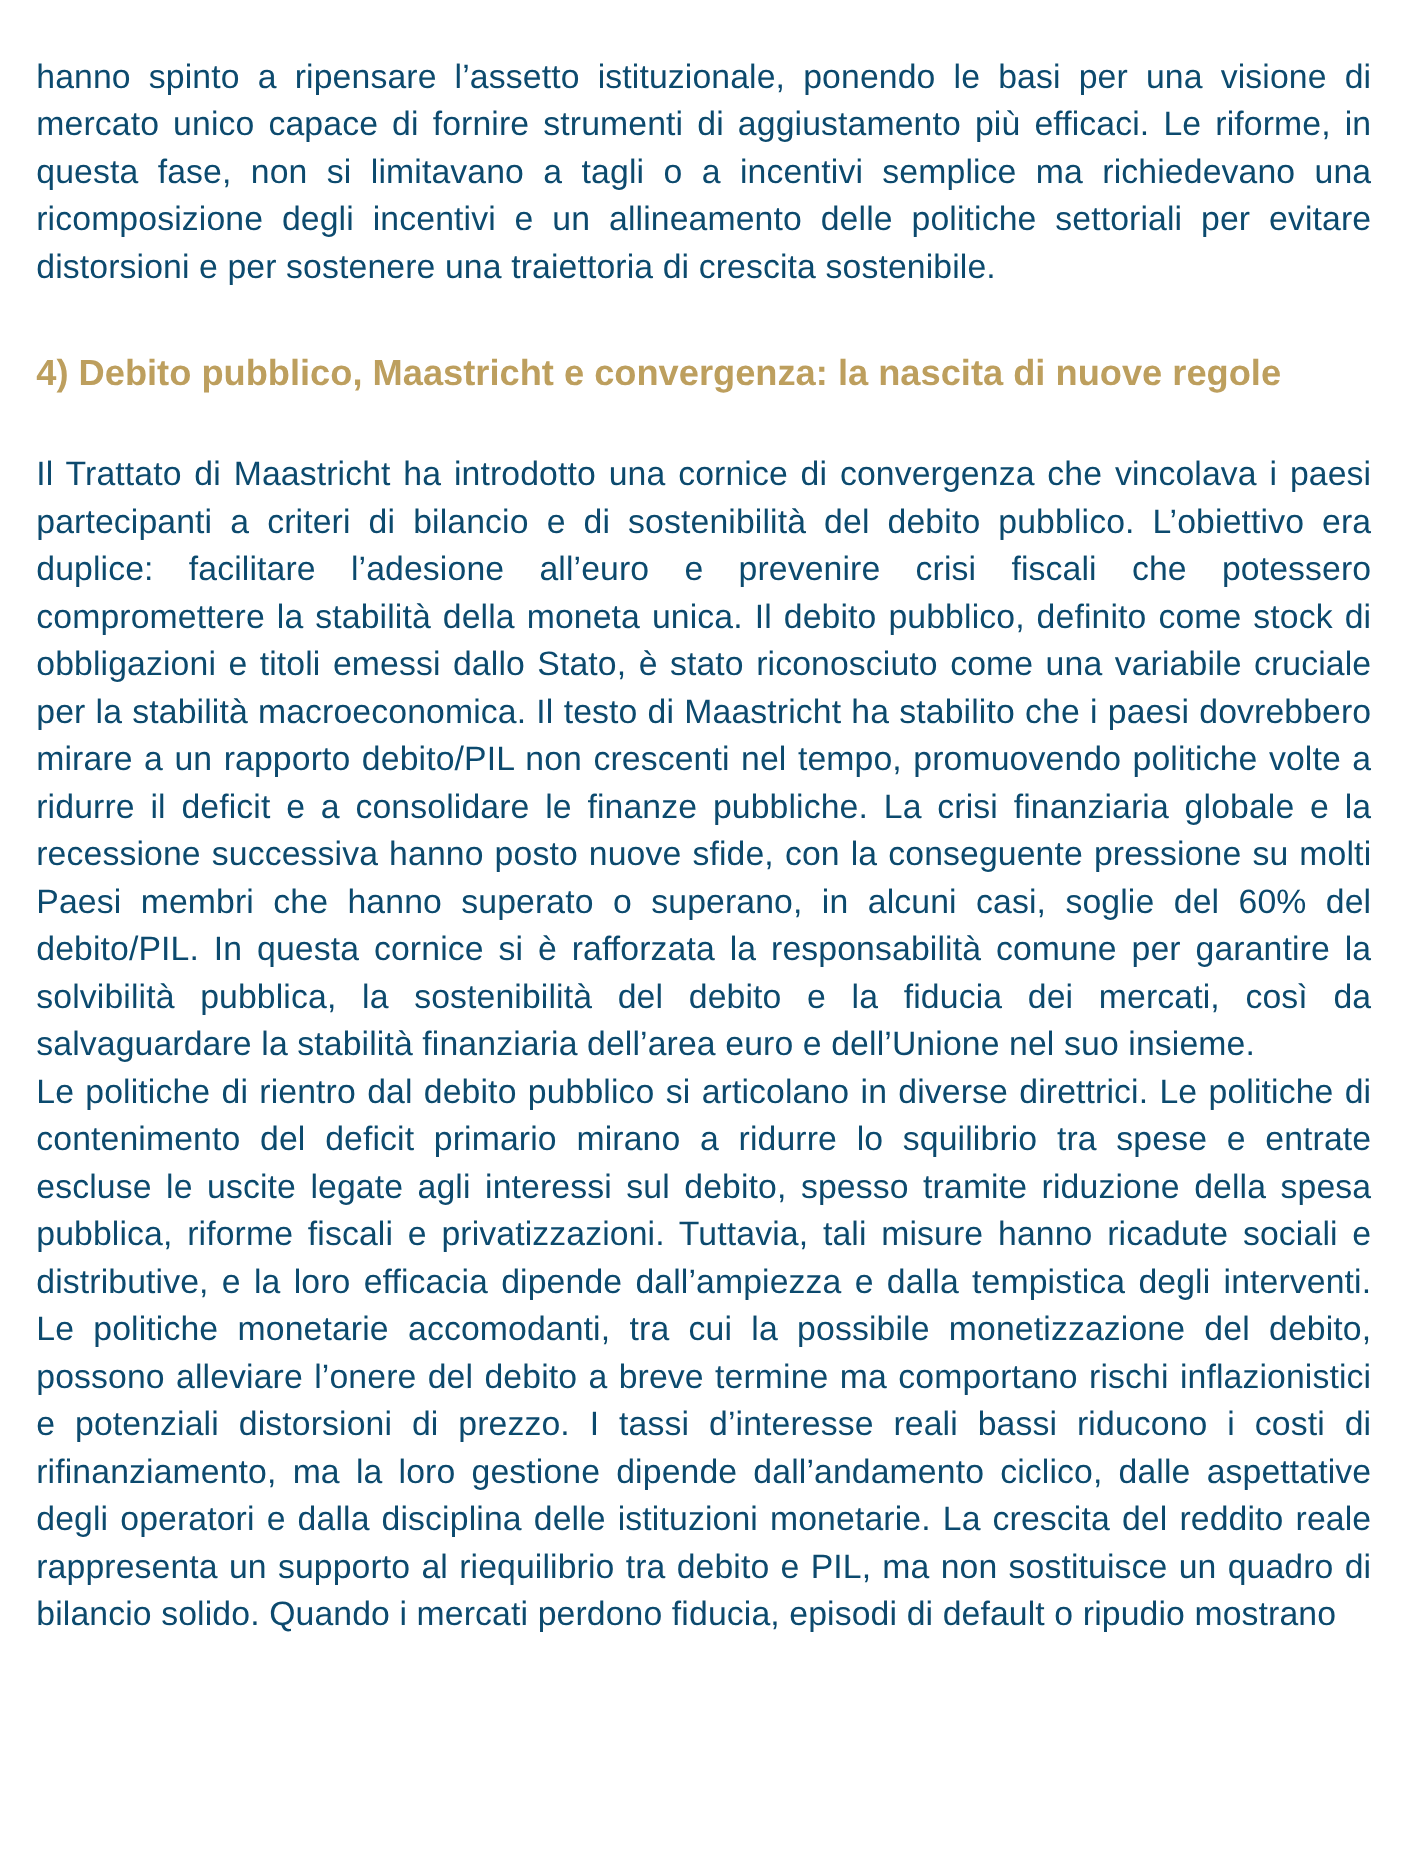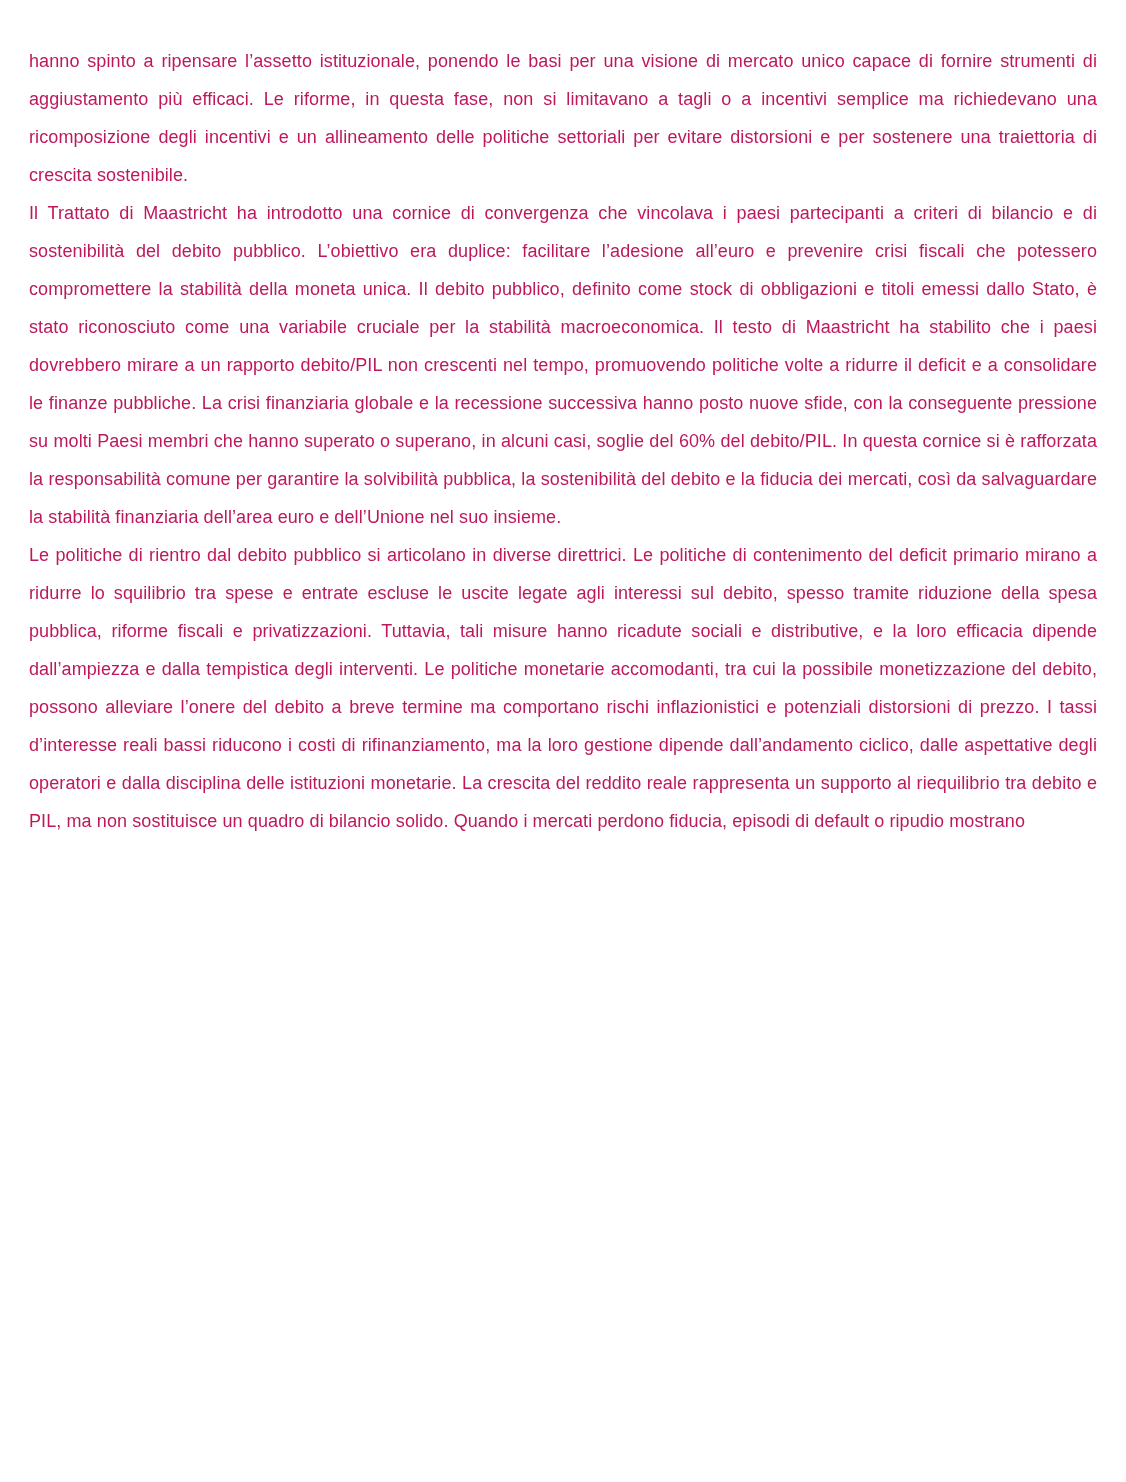--- a/index.html
+++ b/index.html
@@ -15,25 +15,25 @@
   }
   .page {
     box-sizing: border-box;
     width: 1126px;
     height: 1482px;
     padding: 42px 29px 0 29px;
     background: #ffffff;
   }
   .body-text {
     margin: 0;
-    font-size: 18px;
+    font-size: 27px;
     font-weight: 300;
     line-height: 38px;
     letter-spacing: 0.1px;
-    color: #be185d;
+    color: #0c4a6e;
     text-align: justify;
     text-justify: inter-word;
   }
   .section-heading {
     margin: 0;
     font-size: 29px;
     font-weight: 700;
     line-height: 50px;
     color: #bd9f5e;
     text-align: justify;
@@ -42,19 +42,20 @@
   .heading-4 { margin-top: 42px; margin-bottom: 36px; }
   .heading-5 { margin-top: 32px; margin-bottom: 30px; }
 </style>
 </head>
 <body>
 
 <div class="page">
 
   <p class="body-text">hanno spinto a ripensare l’assetto istituzionale, ponendo le basi per una visione di mercato unico capace di fornire strumenti di aggiustamento più efficaci. Le riforme, in questa fase, non si limitavano a tagli o a incentivi semplice ma richiedevano una ricomposizione degli incentivi e un allineamento delle politiche settoriali per evitare distorsioni e per sostenere una traiettoria di crescita sostenibile.</p>
 
+  <h2 class="section-heading heading-4">4) Debito pubblico, Maastricht e convergenza: la nascita di nuove regole</h2>
 
   <p class="body-text">Il Trattato di Maastricht ha introdotto una cornice di convergenza che vincolava i paesi partecipanti a criteri di bilancio e di sostenibilità del debito pubblico. L’obiettivo era duplice: facilitare l’adesione all’euro e prevenire crisi fiscali che potessero compromettere la stabilità della moneta unica. Il debito pubblico, definito come stock di obbligazioni e titoli emessi dallo Stato, è stato riconosciuto come una variabile cruciale per la stabilità macroeconomica. Il testo di Maastricht ha stabilito che i paesi dovrebbero mirare a un rapporto debito/PIL non crescenti nel tempo, promuovendo politiche volte a ridurre il deficit e a consolidare le finanze pubbliche. La crisi finanziaria globale e la recessione successiva hanno posto nuove sfide, con la conseguente pressione su molti Paesi membri che hanno superato o superano, in alcuni casi, soglie del 60% del debito/PIL. In questa cornice si è rafforzata la responsabilità comune per garantire la solvibilità pubblica, la sostenibilità del debito e la fiducia dei mercati, così da salvaguardare la stabilità finanziaria dell’area euro e dell’Unione nel suo insieme.</p>
 
 
   <p class="body-text">Le politiche di rientro dal debito pubblico si articolano in diverse direttrici. Le politiche di contenimento del deficit primario mirano a ridurre lo squilibrio tra spese e entrate escluse le uscite legate agli interessi sul debito, spesso tramite riduzione della spesa pubblica, riforme fiscali e privatizzazioni. Tuttavia, tali misure hanno ricadute sociali e distributive, e la loro efficacia dipende dall’ampiezza e dalla tempistica degli interventi. Le politiche monetarie accomodanti, tra cui la possibile monetizzazione del debito, possono alleviare l’onere del debito a breve termine ma comportano rischi inflazionistici e potenziali distorsioni di prezzo. I tassi d’interesse reali bassi riducono i costi di rifinanziamento, ma la loro gestione dipende dall’andamento ciclico, dalle aspettative degli operatori e dalla disciplina delle istituzioni monetarie. La crescita del reddito reale rappresenta un supporto al riequilibrio tra debito e PIL, ma non sostituisce un quadro di bilancio solido. Quando i mercati perdono fiducia, episodi di default o ripudio mostrano</p>
 
 </div>
 
 </body></html>

